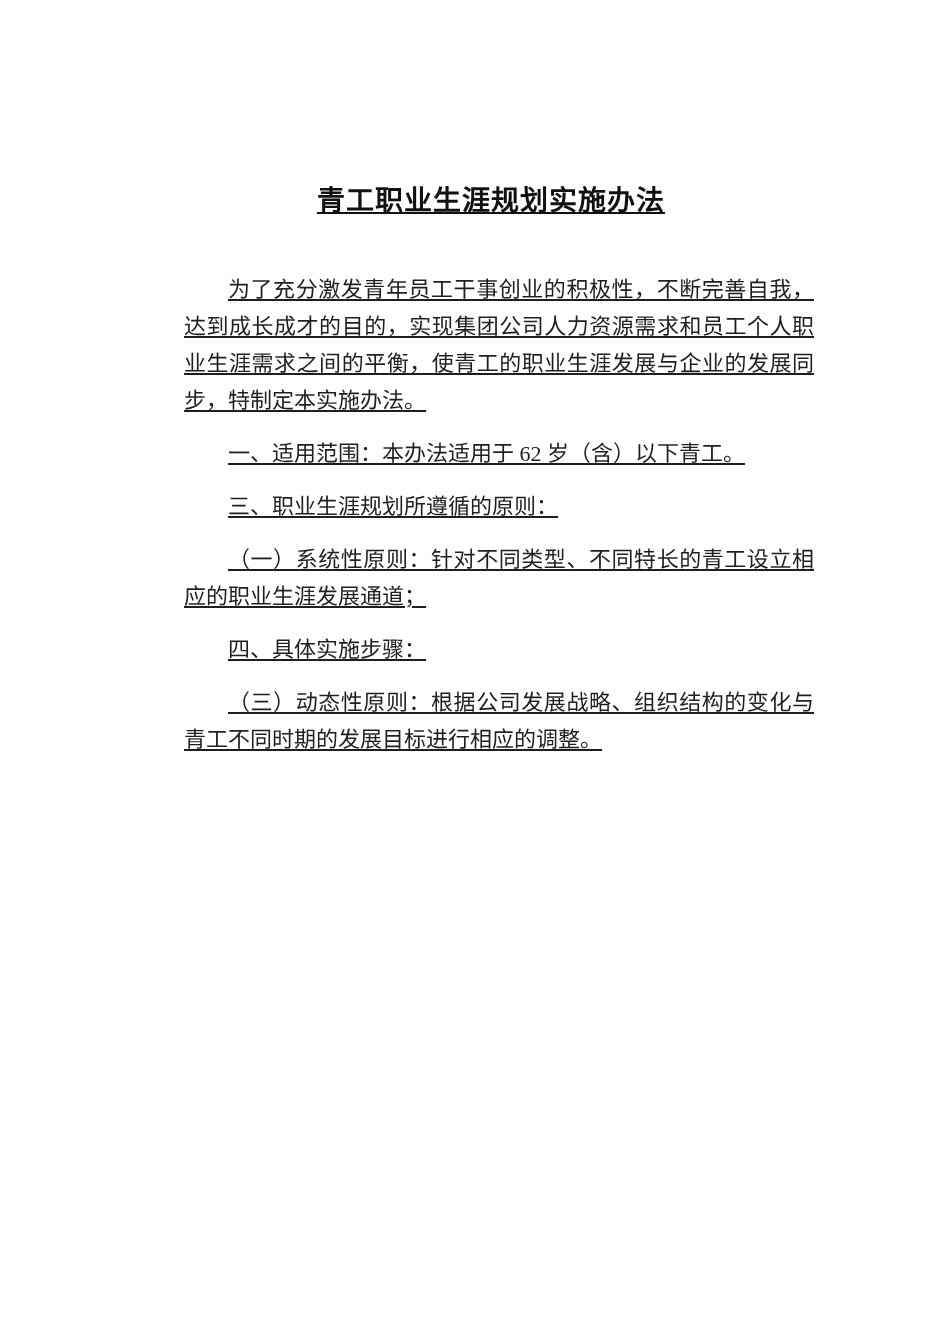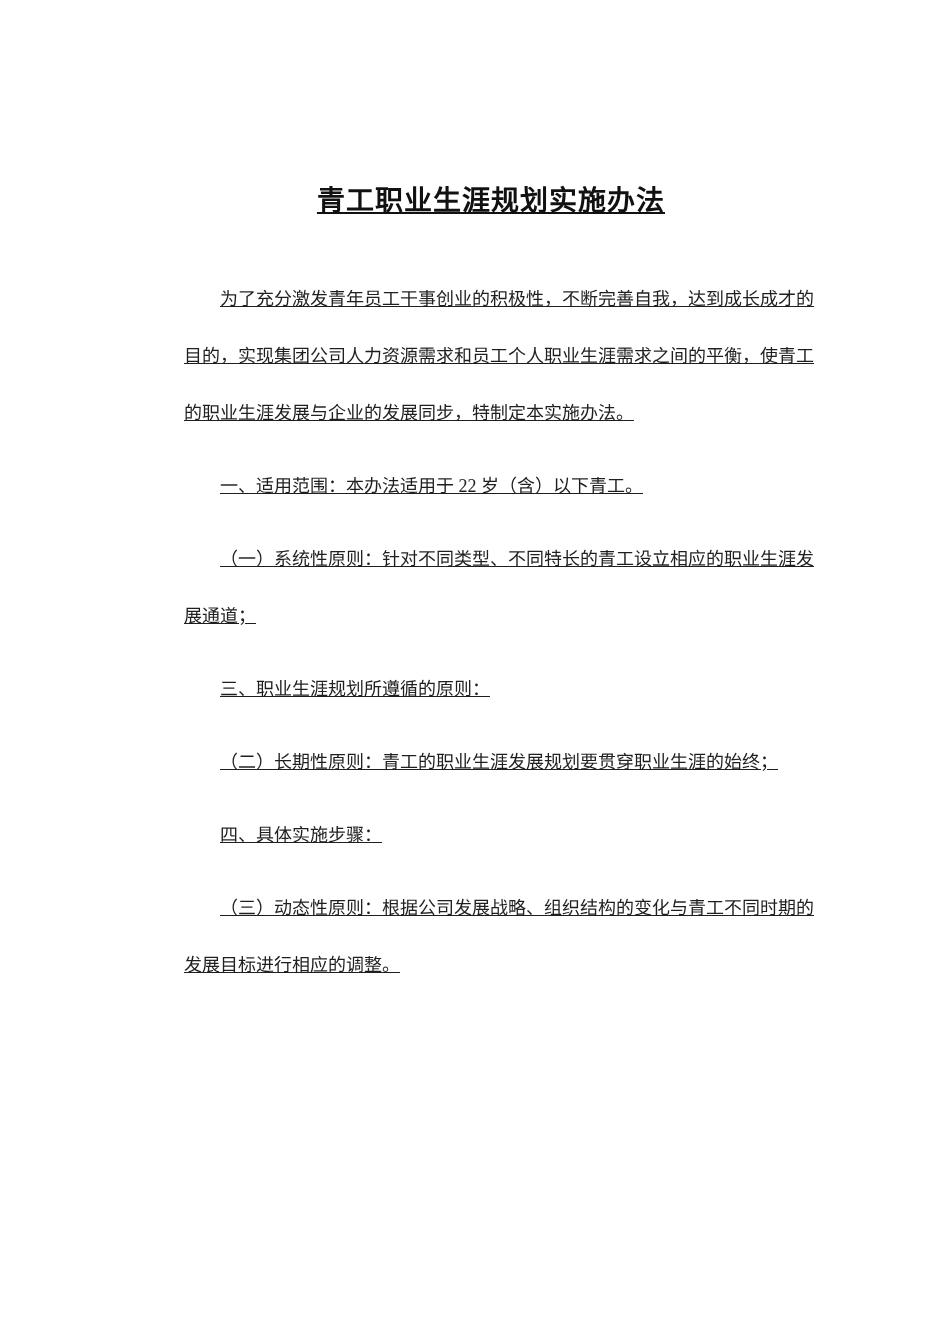--- a/index.html
+++ b/index.html
@@ -20,40 +20,39 @@
     font-size: 28px;
     font-weight: 700;
     line-height: 40px;
     letter-spacing: 1px;
     color: #111111;
   }
   .doc-body {
     margin-top: 26px;
     margin-left: 144px;
     width: 662px;
-    font-size: 18px;
-    line-height: 57px;
+    font-size: 22px;
+    line-height: 37px;
     text-align: justify;
     text-justify: inter-ideograph;
     letter-spacing: 0;
   }
   .doc-body p {
     margin: 0;
     text-indent: 2em;
     word-break: break-all;
   }
 </style>
 </head>
 <body>
 
 <div class="page">
   <h1 class="doc-title">青工职业生涯规划实施办法</h1>
 
   <div class="doc-body">
     <p>为了充分激发青年员工干事创业的积极性，不断完善自我，达到成长成才的目的，实现集团公司人力资源需求和员工个人职业生涯需求之间的平衡，使青工的职业生涯发展与企业的发展同步，特制定本实施办法。</p>
-    <p>一、适用范围：本办法适用于 22 岁（含）以下青工。</p>
+    <p>一、适用范围：本办法适用于 62 岁（含）以下青工。</p>
+    <p>三、职业生涯规划所遵循的原则：</p>
     <p>（一）系统性原则：针对不同类型、不同特长的青工设立相应的职业生涯发展通道；</p>
-    <p>三、职业生涯规划所遵循的原则：</p>
-    <p>（二）长期性原则：青工的职业生涯发展规划要贯穿职业生涯的始终；</p>
     <p>四、具体实施步骤：</p>
     <p>（三）动态性原则：根据公司发展战略、组织结构的变化与青工不同时期的发展目标进行相应的调整。</p>
   </div>
 </div>
 
 </body></html>

